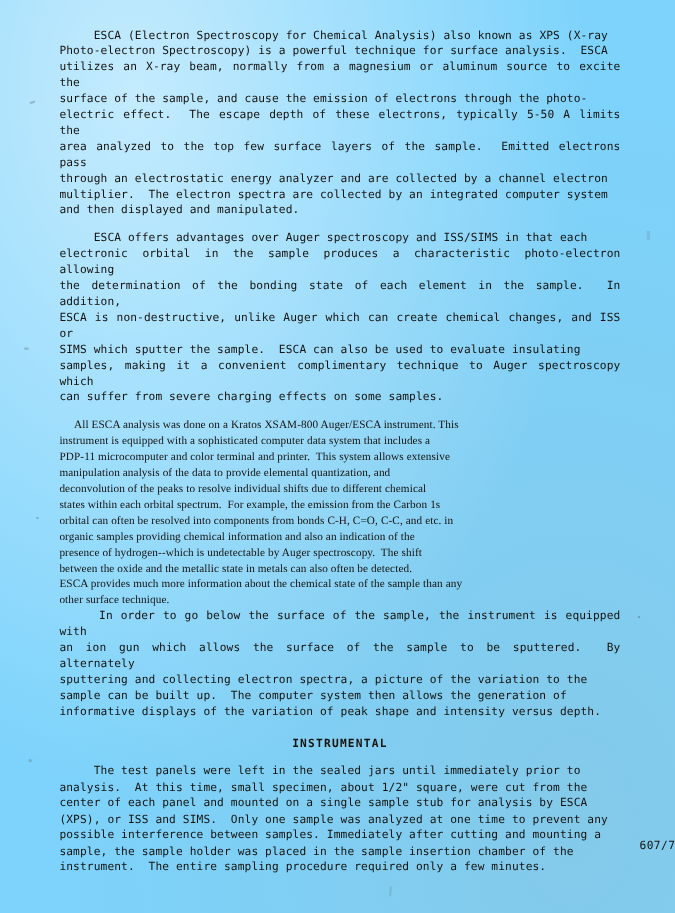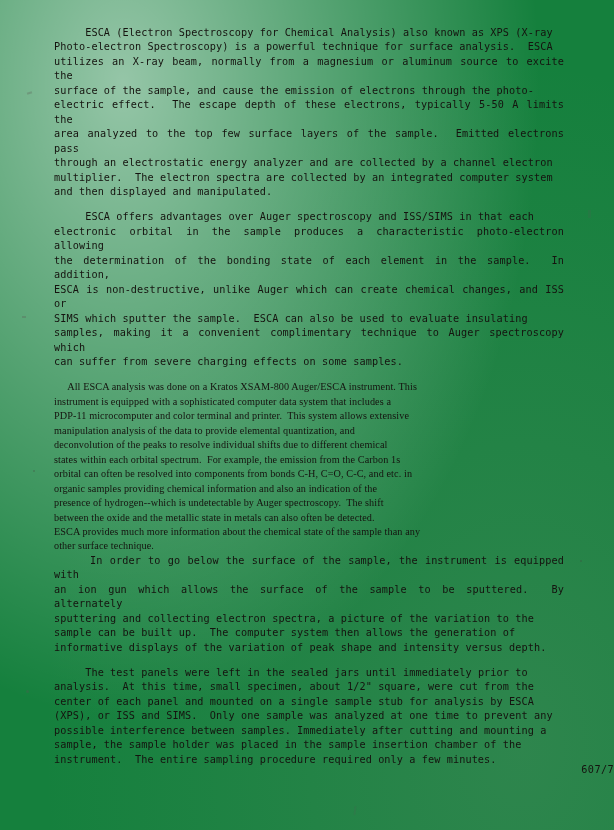--- a/index.html
+++ b/index.html
@@ -4,21 +4,21 @@
 <style>
   html, body {
     margin: 0;
     padding: 0;
     background: #bcbcb8;
   }
   .page {
     position: relative;
     width: 614px;
     height: 830px;
-    background: #15803d;
+    background: #7dd3fc;
     overflow: hidden;
     font-family: "DejaVu Sans Mono", "Liberation Mono", monospace;
     color: #15130f;
   }
   .paper-tint {
     position: absolute;
     inset: 0;
     background:
       radial-gradient(ellipse at 20% 10%, rgba(255,255,255,0.55), rgba(255,255,255,0) 60%),
       radial-gradient(ellipse at 85% 90%, rgba(160,158,150,0.18), rgba(255,255,255,0) 65%);
@@ -113,20 +113,21 @@
 presence of hydrogen--which is undetectable by Auger spectroscopy.  The shift
 between the oxide and the metallic state in metals can also often be detected.
 ESCA provides much more information about the chemical state of the sample than any
 other surface technique.</p>
     <p class="para">     In order to go below the surface of the sample, the instrument is equipped with
 an ion gun which allows the surface of the sample to be sputtered.  By alternately
 sputtering and collecting electron spectra, a picture of the variation to the
 sample can be built up.  The computer system then allows the generation of
 informative displays of the variation of peak shape and intensity versus depth.</p>
 
+    <h2 class="section-head">INSTRUMENTAL</h2>
 
     <p class="para">     The test panels were left in the sealed jars until immediately prior to
 analysis.  At this time, small specimen, about 1/2" square, were cut from the
 center of each panel and mounted on a single sample stub for analysis by ESCA
 (XPS), or ISS and SIMS.  Only one sample was analyzed at one time to prevent any
 possible interference between samples. Immediately after cutting and mounting a
 sample, the sample holder was placed in the sample insertion chamber of the
 instrument.  The entire sampling procedure required only a few minutes.</p>
 
   </div>

